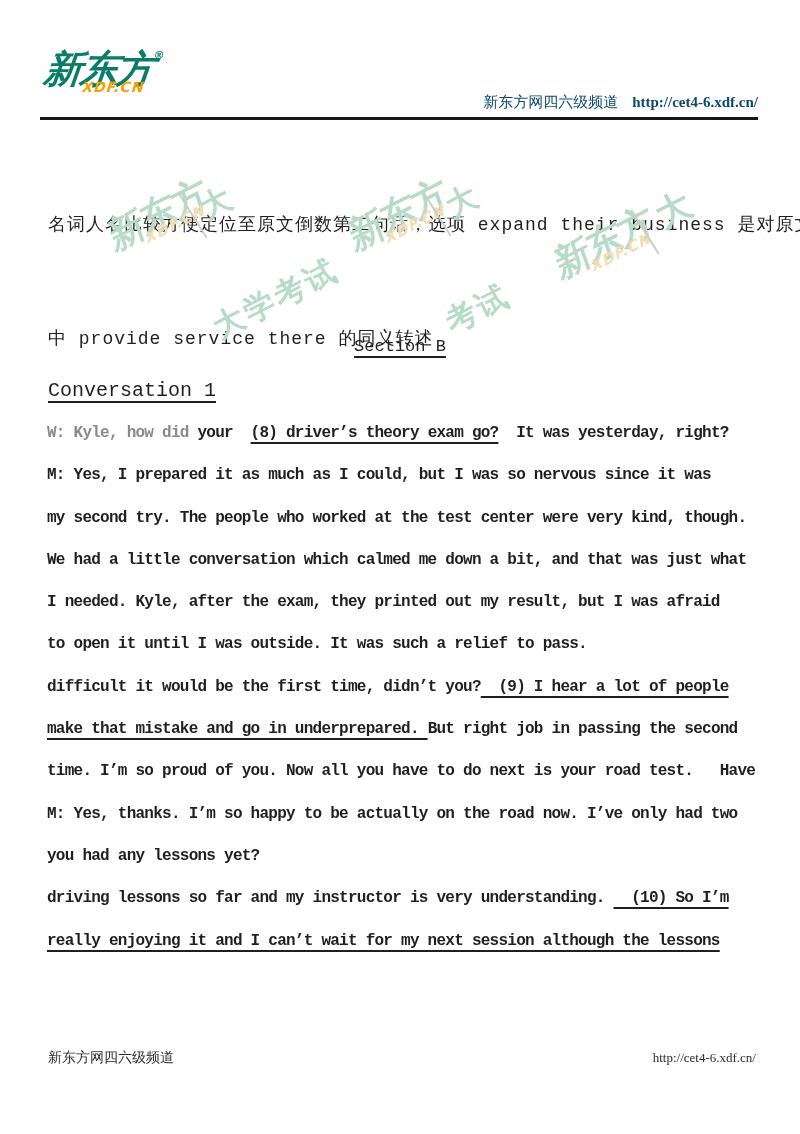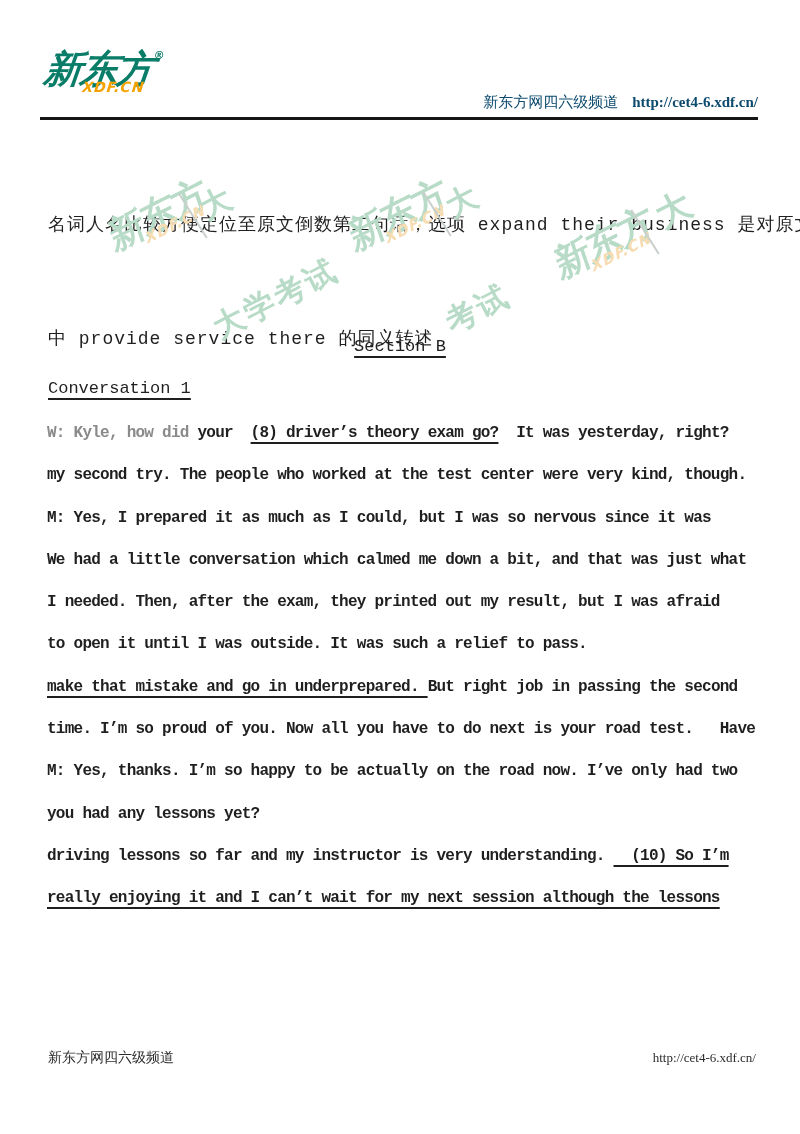--- a/index.html
+++ b/index.html
@@ -73,21 +73,21 @@
     transform:rotate(-27deg);
     font-family:"DejaVu Sans","Liberation Sans",sans-serif;
   }
   .wm-line{width:2px;height:52px;background:var(--wm-line);transform:rotate(-32deg);}
   
   .section-heading{
     position:absolute;left:0;top:337px;width:100%;
     text-align:center;font-size:17px;
   }
   .conversation-heading{
-    position:absolute;left:48px;top:379px;font-size:17px;
+    position:absolute;left:48px;top:379px;font-size:20px;
   }
   .u, .section-heading span, .conversation-heading span{
     text-decoration:underline;
     text-decoration-thickness:1.5px;
     text-underline-offset:5px;
     text-decoration-skip-ink:none;
   }
   
   .body-text{
     position:absolute;left:47px;top:412px;width:726px;
@@ -151,25 +151,26 @@
     <span class="wm-sub">XDF.CN</span>
   </div>
   <div class="wm wm-line" style="left:644px;top:206px;"></div>
   <div class="wm wm-text" style="left:656px;top:186px;font-size:35px;">大</div>
 
   <div class="section-heading"><span>Section B</span></div>
   <div class="conversation-heading"><span>Conversation 1</span></div>
 
   <div class="body-text">
       <div class="body-line"><span class="seg-gray">W: Kyle, how did </span><span>your  </span><span class="seg-u">(8) driver’s theory exam go?</span><span>  It was yesterday, right?</span></div>
+      <div class="body-line"><span>M: Yes, I prepared it as much as I could, but I was so nervous since it was</span></div>
       <div class="body-line"><span>my second try. The people who worked at the test center were very kind, though.</span></div>
-      <div class="body-line"><span>M: Yes, I prepared it as much as I could, but I was so nervous since it was</span></div>
       <div class="body-line"><span>We had a little conversation which calmed me down a bit, and that was just what</span></div>
-      <div class="body-line"><span>I needed. Then, after the exam, they printed out my result, but I was afraid</span></div>
+      <div class="body-line"><span>I needed. Kyle, after the exam, they printed out my result, but I was afraid</span></div>
       <div class="body-line"><span>to open it until I was outside. It was such a relief to pass.</span></div>
+      <div class="body-line"><span>difficult it would be the first time, didn’t you?</span><span class="seg-u">  (9) I hear a lot of people</span></div>
       <div class="body-line"><span class="seg-u">make that mistake and go in underprepared. </span><span>But right job in passing the second</span></div>
       <div class="body-line"><span>time. I’m so proud of you. Now all you have to do next is your road test.   Have</span></div>
       <div class="body-line"><span>M: Yes, thanks. I’m so happy to be actually on the road now. I’ve only had two</span></div>
       <div class="body-line"><span>you had any lessons yet?</span></div>
       <div class="body-line"><span>driving lessons so far and my instructor is very understanding. </span><span class="seg-u">  (10) So I’m</span></div>
       <div class="body-line"><span class="seg-u">really enjoying it and I can’t wait for my next session although the lessons</span></div>
     </div>
 
   <div class="footer">
     <span>新东方网四六级频道</span>

